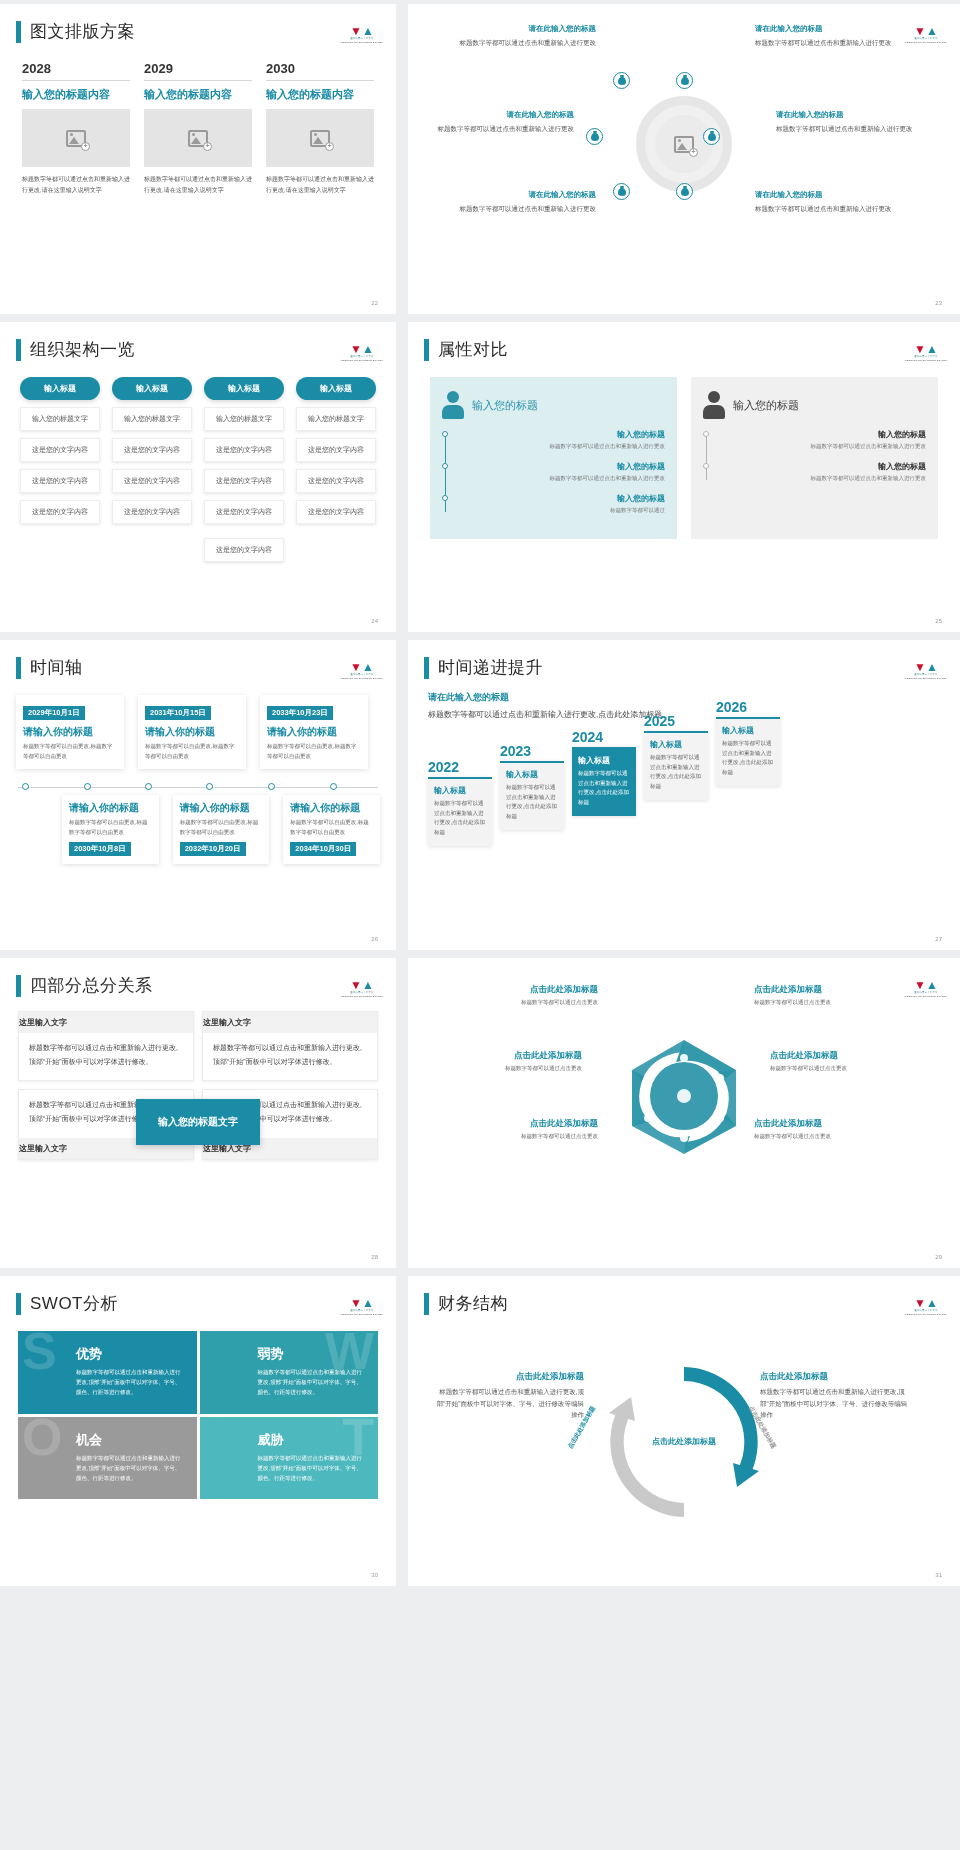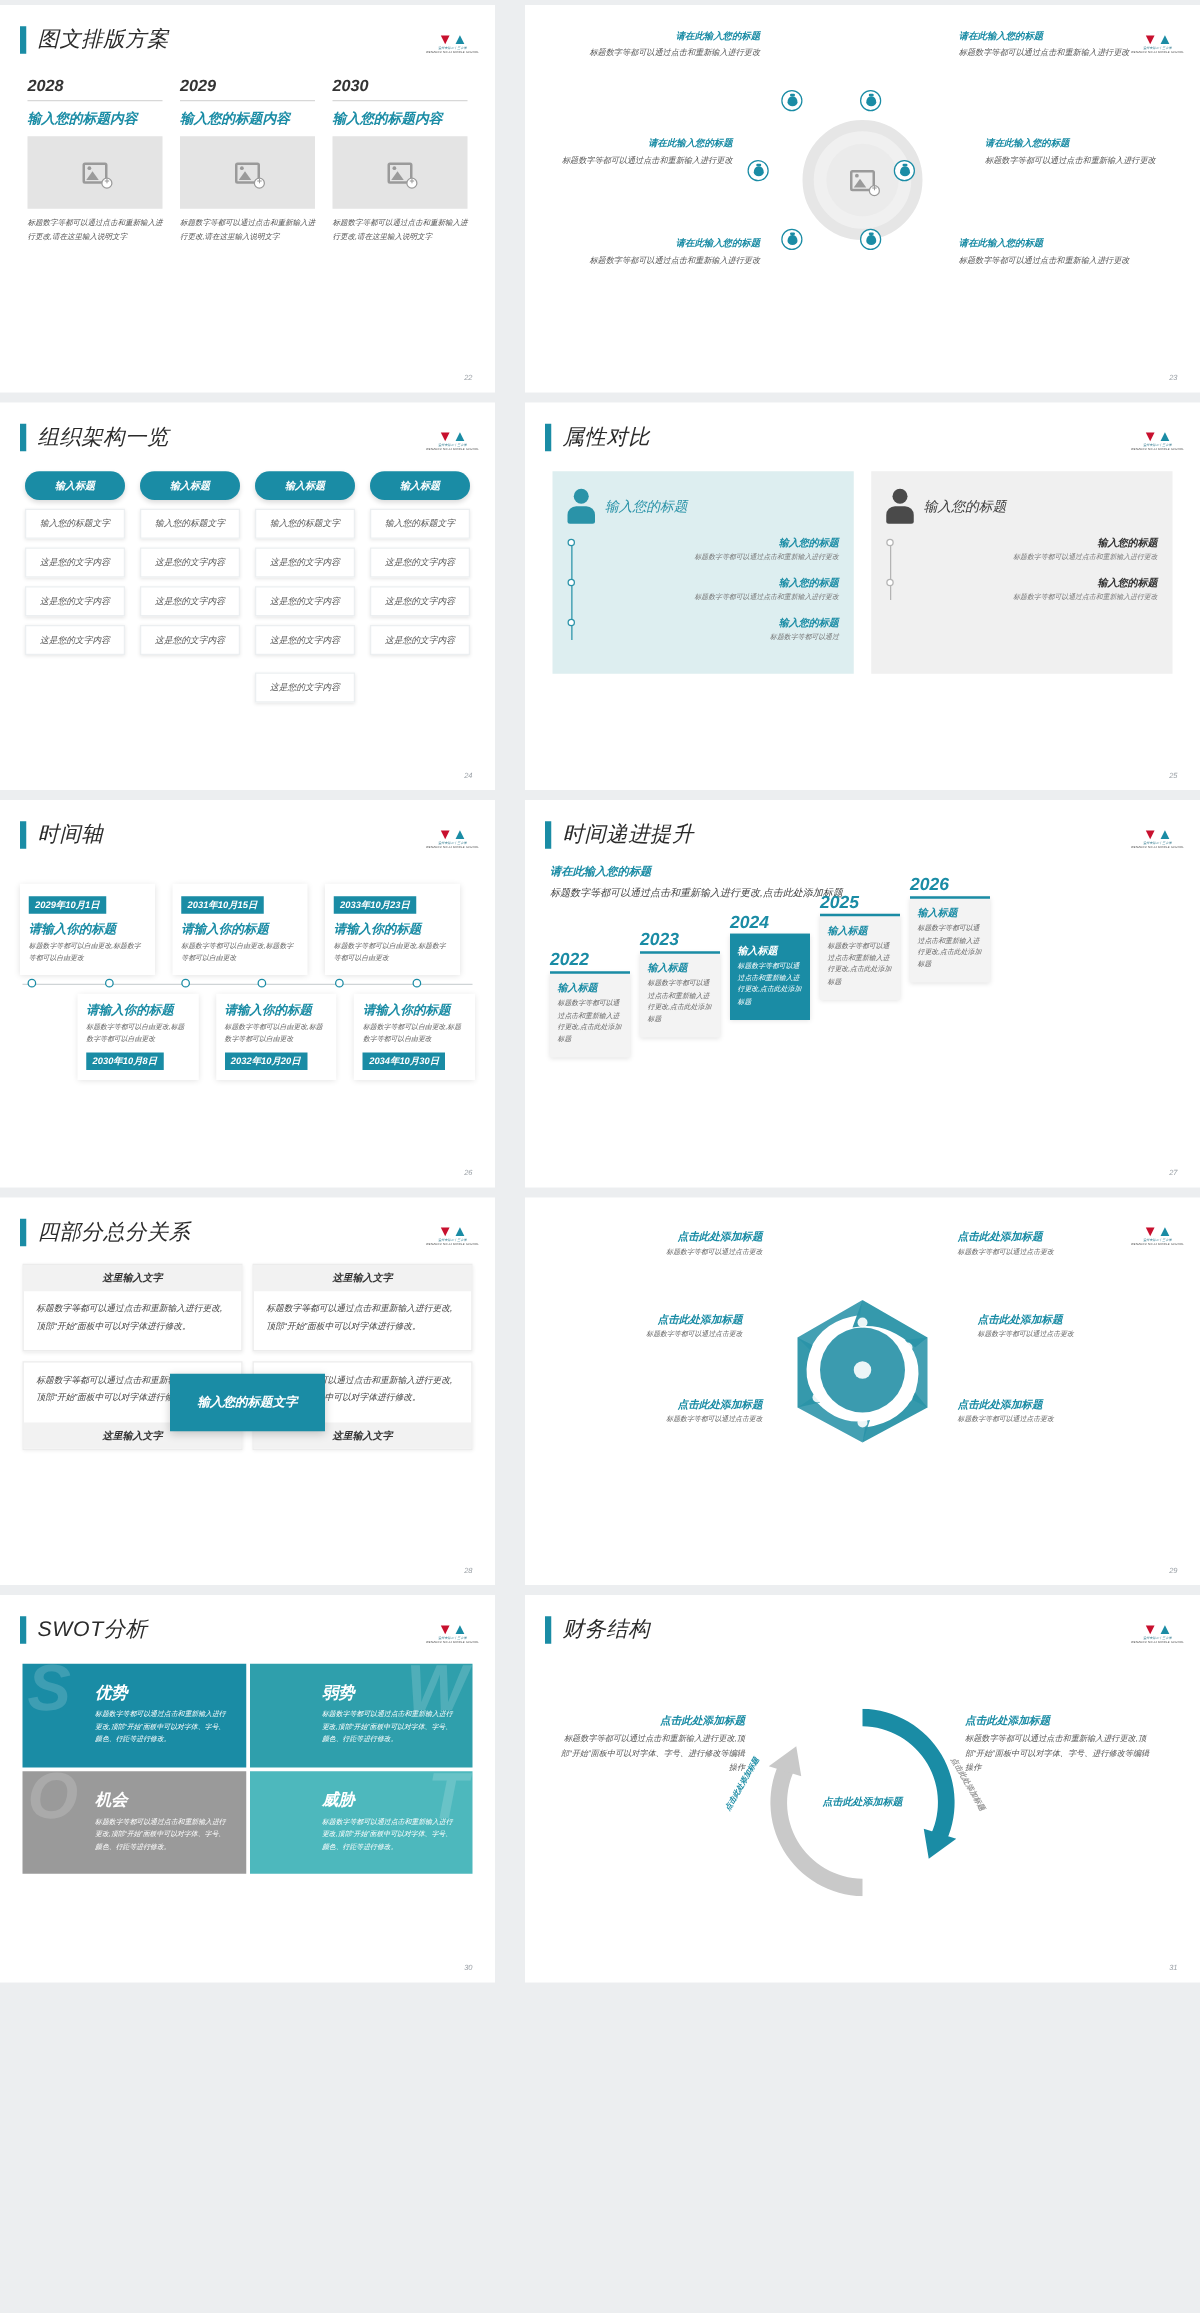--- a/index.html
+++ b/index.html
@@ -7,23 +7,22 @@
     width:960px; height:1850px;
     background:#eceef0;
     font-family:"Liberation Sans","DejaVu Sans",sans-serif;
     color:#333;
     overflow:hidden;
   }
   .grid {
     display:grid;
     grid-template-columns:396px 1fr;
     grid-auto-rows:310px;
-    gap:8px 24px;
+    gap:8px 12px;
     padding:4px 0 0 0;
-    font-style:italic;
   }
   .slide {
     background:#fff;
     position:relative;
     overflow:hidden;
   }
   .slide.left { width:396px; }
   
   .s-head { display:flex; align-items:center; padding:16px 16px 0 16px; }
   .s-bar { width:5px; height:22px; background:#1a8ca5; margin-right:9px; }
@@ -103,21 +102,21 @@
   .s25-card.b .dot{border:1.2px solid #b4b4b4;}
   .s25-it { font-size:8px; font-weight:bold;}
   .s25-card.a .s25-it{color:#1a8ca5;}
   .s25-card.b .s25-it{color:#333;}
   .s25-id { font-size:5.5px; line-height:1.8; color:#777; margin-top:2px;}
 
   
   .s26 { position:relative; padding:12px 16px 0 16px; height:240px;}
   .s26-axis { position:absolute; left:18px; right:18px; top:108px; height:1px; background:#cfd4d6;}
   .s26-row { position:absolute; display:flex; gap:14px; }
-  .s26-row.top { top:28px; left:16px; right:16px;align-items:center; }
+  .s26-row.top { top:16px; left:16px; right:16px;align-items:center; }
   .s26-row.bot { top:116px; left:62px; right:16px; }
   .s26-card { width:108px; background:#fff; box-shadow:0 1px 5px rgba(0,0,0,.13); padding:6px 7px 8px 7px;}
   .s26-date { display:inline-block; background:#1a8ca5; color:#fff; font-size:7.5px; font-weight:bold; padding:2px 5px;}
   .s26-t { font-size:10px; font-weight:bold; color:#1a8ca5; margin:5px 0 3px;}
   .s26-d { font-size:5.5px; line-height:1.75; color:#666;}
   .s26-dot { position:absolute; top:104px; width:7px;height:7px;border-radius:50%;background:#fff;border:1.3px solid #1a8ca5;}
 
   
   .s27-intro { padding:12px 20px 0 20px;}
   .s27-it { font-size:9px; font-weight:bold; color:#1a8ca5;}
@@ -129,21 +128,21 @@
   .s27-body.plain { background:#f3f3f3; }
   .s27-body.fill { background:#1a8ca5; }
   .s27-bt { font-size:8px; font-weight:bold; color:#1a8ca5; margin-bottom:3px;}
   .s27-bd { font-size:5.5px; line-height:1.8; color:#666;}
   .s27-body.fill .s27-bt, .s27-body.fill .s27-bd { color:#fff; }
 
   
   .s28 { padding:14px 18px 0 18px; position:relative; height:250px;}
   .s28-grid { display:grid; grid-template-columns:1fr 1fr; gap:8px;}
   .s28-box { background:#fff; border:1px solid #ececec; box-shadow:0 1px 3px rgba(0,0,0,.08); padding:0;}
-  .s28-hd { background:#f2f2f2; text-align:center; font-size:8px; font-weight:bold; color:#333; padding:5px 0;}
+  .s28-hd { background:#f2f2f2; text-align:left; font-size:8px; font-weight:bold; color:#333; padding:5px 0;}
   .s28-tx { font-size:7px; line-height:1.95; color:#444; padding:8px 10px 12px;}
   .s28-center { position:absolute; left:50%; top:50%; transform:translate(-50%,-50%);
      background:#1a8ca5; color:#fff; font-size:10px; font-weight:bold; padding:16px 22px;
      box-shadow:0 2px 7px rgba(0,0,0,.2); white-space:nowrap;}
 
   
   .s29 { position:relative; height:240px; padding-top:22px;}
   .s29-n { position:absolute; width:160px; }
   .s29-t { font-size:8.5px; font-weight:bold; color:#1a8ca5;}
   .s29-d { font-size:5.5px; line-height:1.7; color:#666; margin-top:2px;}

